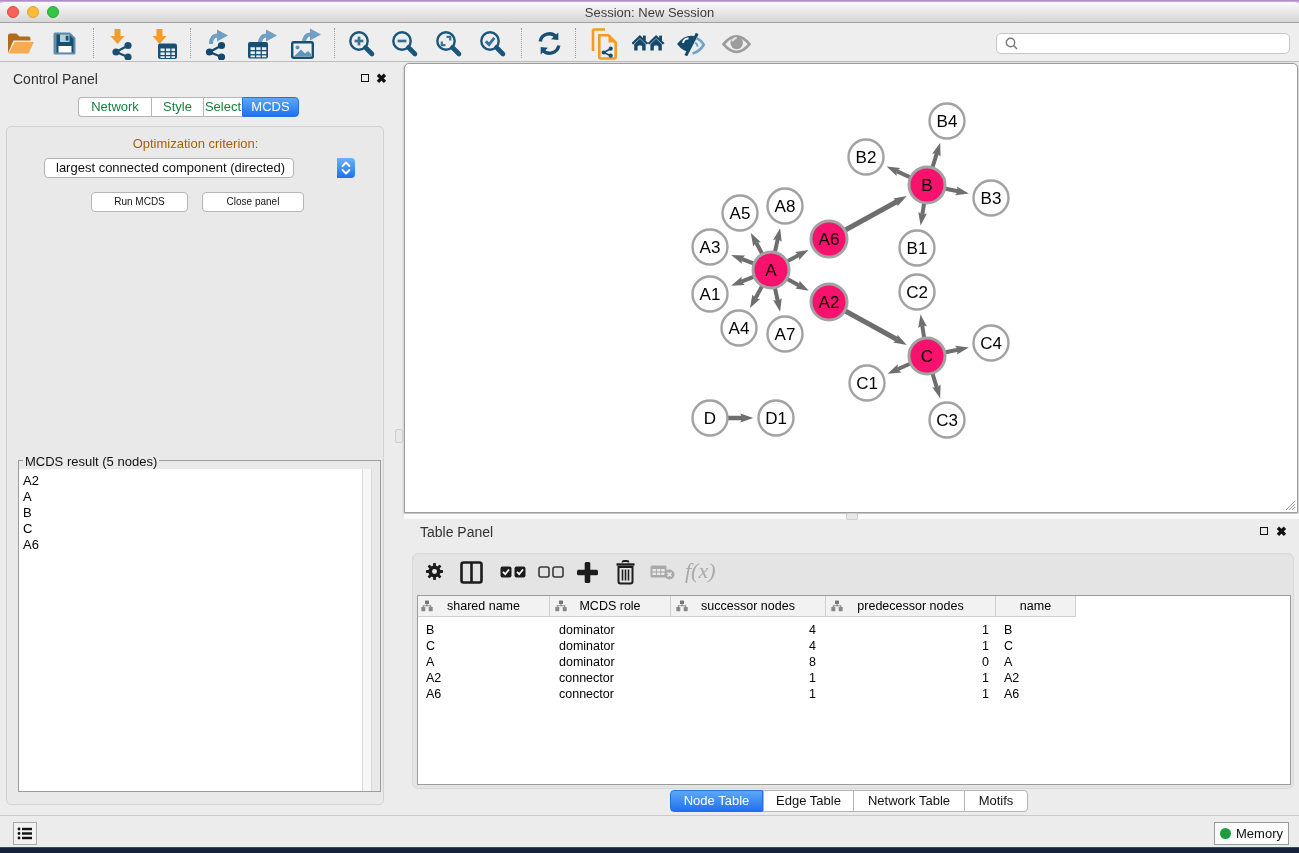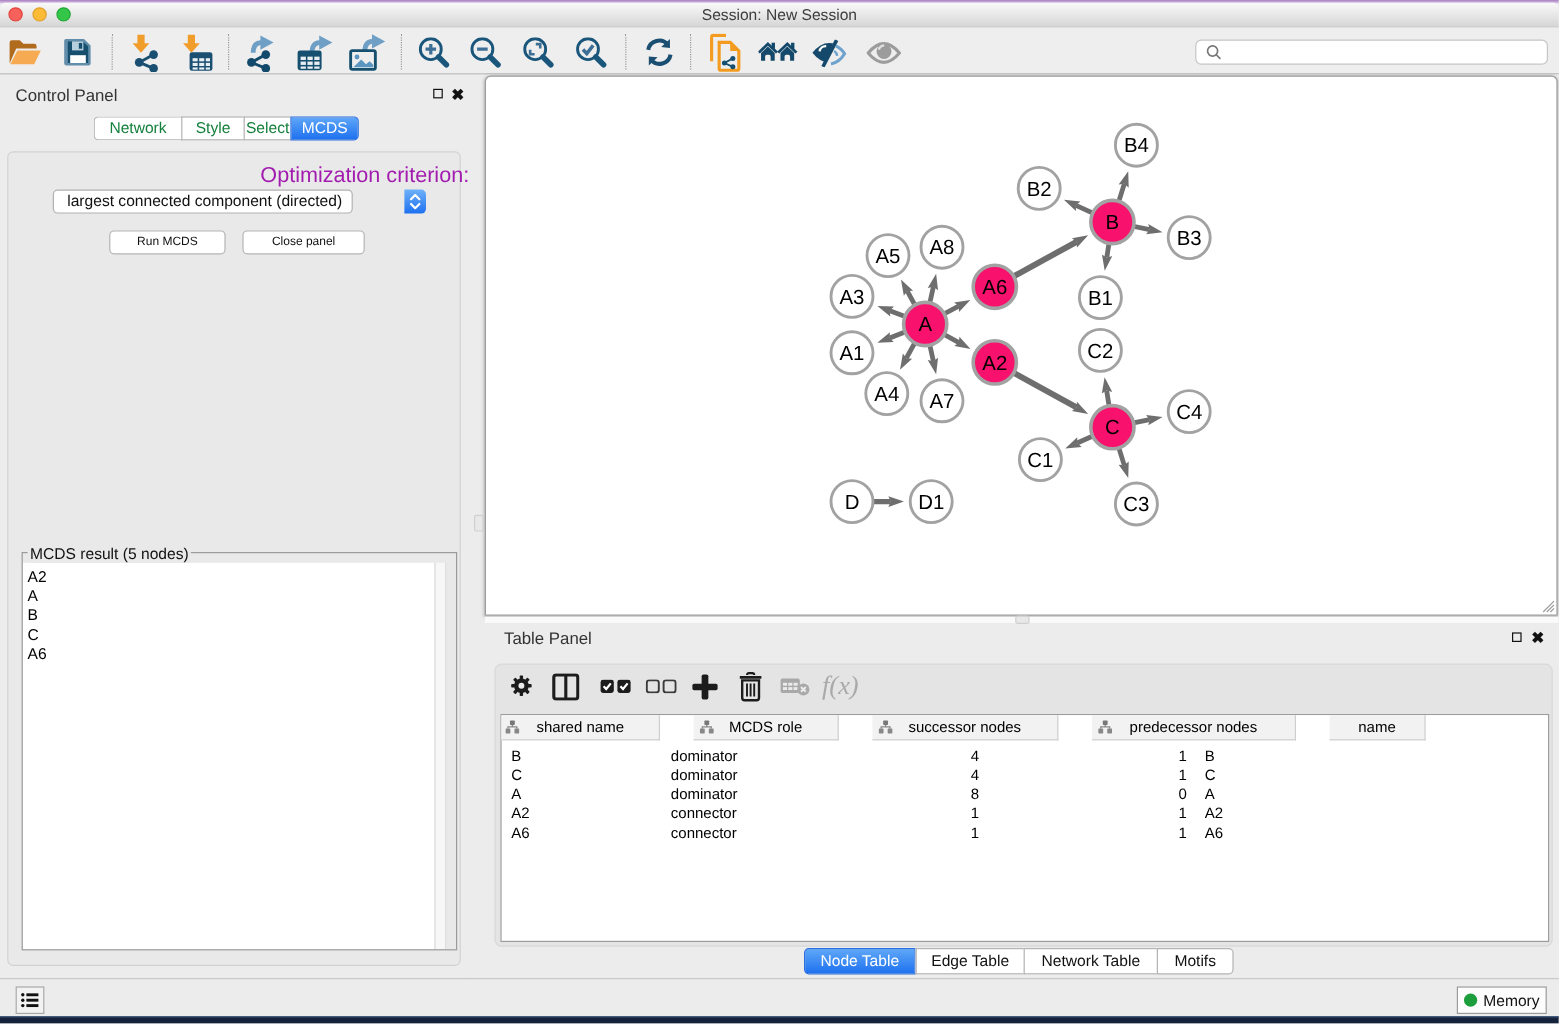--- a/index.html
+++ b/index.html
@@ -20,39 +20,39 @@
 
 #cpanel { left:0; top:63px; width:391px; height:752px; background:#ececec; }
 #cpTitle { left:13px; top:71px; font-size:14px; color:#333; }
 .winbtn-sq { position:absolute; width:8px; height:8px; border:1.6px solid #111; }
 .winbtn-x  { position:absolute; font-size:13px; font-weight:bold; color:#111; line-height:10px; }
 #cpTabs { left:78px; top:97px; height:20px; display:flex; font-size:13px; }
 #cpTabs .tab { background:#fff; border:1px solid #b4b4b4; border-right:none; text-align:center; line-height:18px; color:#15803d; }
 #cpTabs .tab:first-child { border-radius:4px 0 0 4px; }
 #cpTabs .tab.sel { background:linear-gradient(#5ea7f8,#1f71ef); color:#fff; border:1px solid #2a6fe0; border-radius:0 4px 4px 0; }
 #cpBody { left:6px; top:126px; width:378px; height:679px; background:#e9e9e9; border:1px solid #d2d2d2; border-radius:5px; }
-#optLabel { left:0; top:136px; width:391px; text-align:right; font-size:18px; color:#a21caf; }
+#optLabel { left:0; top:136px; width:391px; text-align:center; font-size:13px; color:#a16207; }
 #dropdown { left:44px; top:158px; width:250px; height:20px; background:#fff; border:1px solid #b2b2b2; border-radius:4px; font-size:13px; line-height:18px; padding-left:11px; color:#111; }
 #ddBtn { left:337px; top:158px; width:18px; height:20px; background:linear-gradient(#6db1f9,#1e70f0); border-radius:0 4px 4px 0; }
 .btn { position:absolute; height:20px; background:#fff; border:1px solid #b5b5b5; border-radius:4px; font-size:10px; text-align:center; line-height:18px; color:#111; }
 #fieldset { left:18px; top:460px; width:363px; height:332px; border:1px solid #9b9b9b; }
 #fsLegend { left:23px; top:454px; background:#e9e9e9; padding:0 2px; font-size:13px; color:#111; }
 #mcdsList { left:19px; top:469px; width:344px; height:322px; background:#fff; font-size:13px; padding:4px 0 0 4px; line-height:16px; color:#000; }
 #mcdsScroll { left:362px; top:469px; width:10px; height:322px; background:#f7f7f7; border-left:1px solid #d9d9d9; border-right:1px solid #d9d9d9; }
 
 
 #netwin { left:404px; top:63px; width:894px; height:450px; background:#fff; border:1px solid #9c9c9c; border-radius:5px 5px 0 0; box-shadow:0 1px 3px rgba(0,0,0,.25); }
 #netTitleBar { position:absolute; left:0; top:0; width:892px; height:22px; background:linear-gradient(#f5f5f5,#d6d6d6); border-bottom:1px solid #ababab; border-radius:4px 4px 0 0; }
 #netTitleBar .title { width:100%; text-align:center; font-size:13px; color:#333; line-height:22px; }
 
 
 #tpTitle { left:420px; top:524px; font-size:14px; color:#333; }
 #tpToolbar { left:0; top:552px; width:1299px; height:40px; }
 #tbl { left:417px; top:595px; width:874px; height:190px; background:#fff; border:1px solid #9c9c9c; font-size:13px; }
-#tblHead { display:flex; height:21px; background:#fff;gap:28px; }
+#tblHead { display:flex; height:21px; background:#fff; }
 #tblHead .hc { position:relative; display:flex; align-items:center; justify-content:center; border-right:1px solid #cfcfcf; border-bottom:1px solid #cfcfcf; background:#f2f2f2; font-size:12.5px; }
 .trow { display:flex; height:16px; line-height:16px; font-size:12.5px; }
 .trow .c { overflow:hidden; white-space:nowrap; }
 
 
 #btmTabs { left:670px; top:790px; height:22px; display:flex; font-size:13px; }
 #btmTabs .tab { background:#fff; border:1px solid #b4b4b4; border-right:none; text-align:center; line-height:20px; color:#111; }
 #btmTabs .tab.sel { background:linear-gradient(#5ea7f8,#1f71ef); color:#fff; border:1px solid #2a6fe0; border-radius:4px 0 0 4px; }
 #btmTabs .tab:last-child { border-right:1px solid #b4b4b4; border-radius:0 4px 4px 0; }
 

